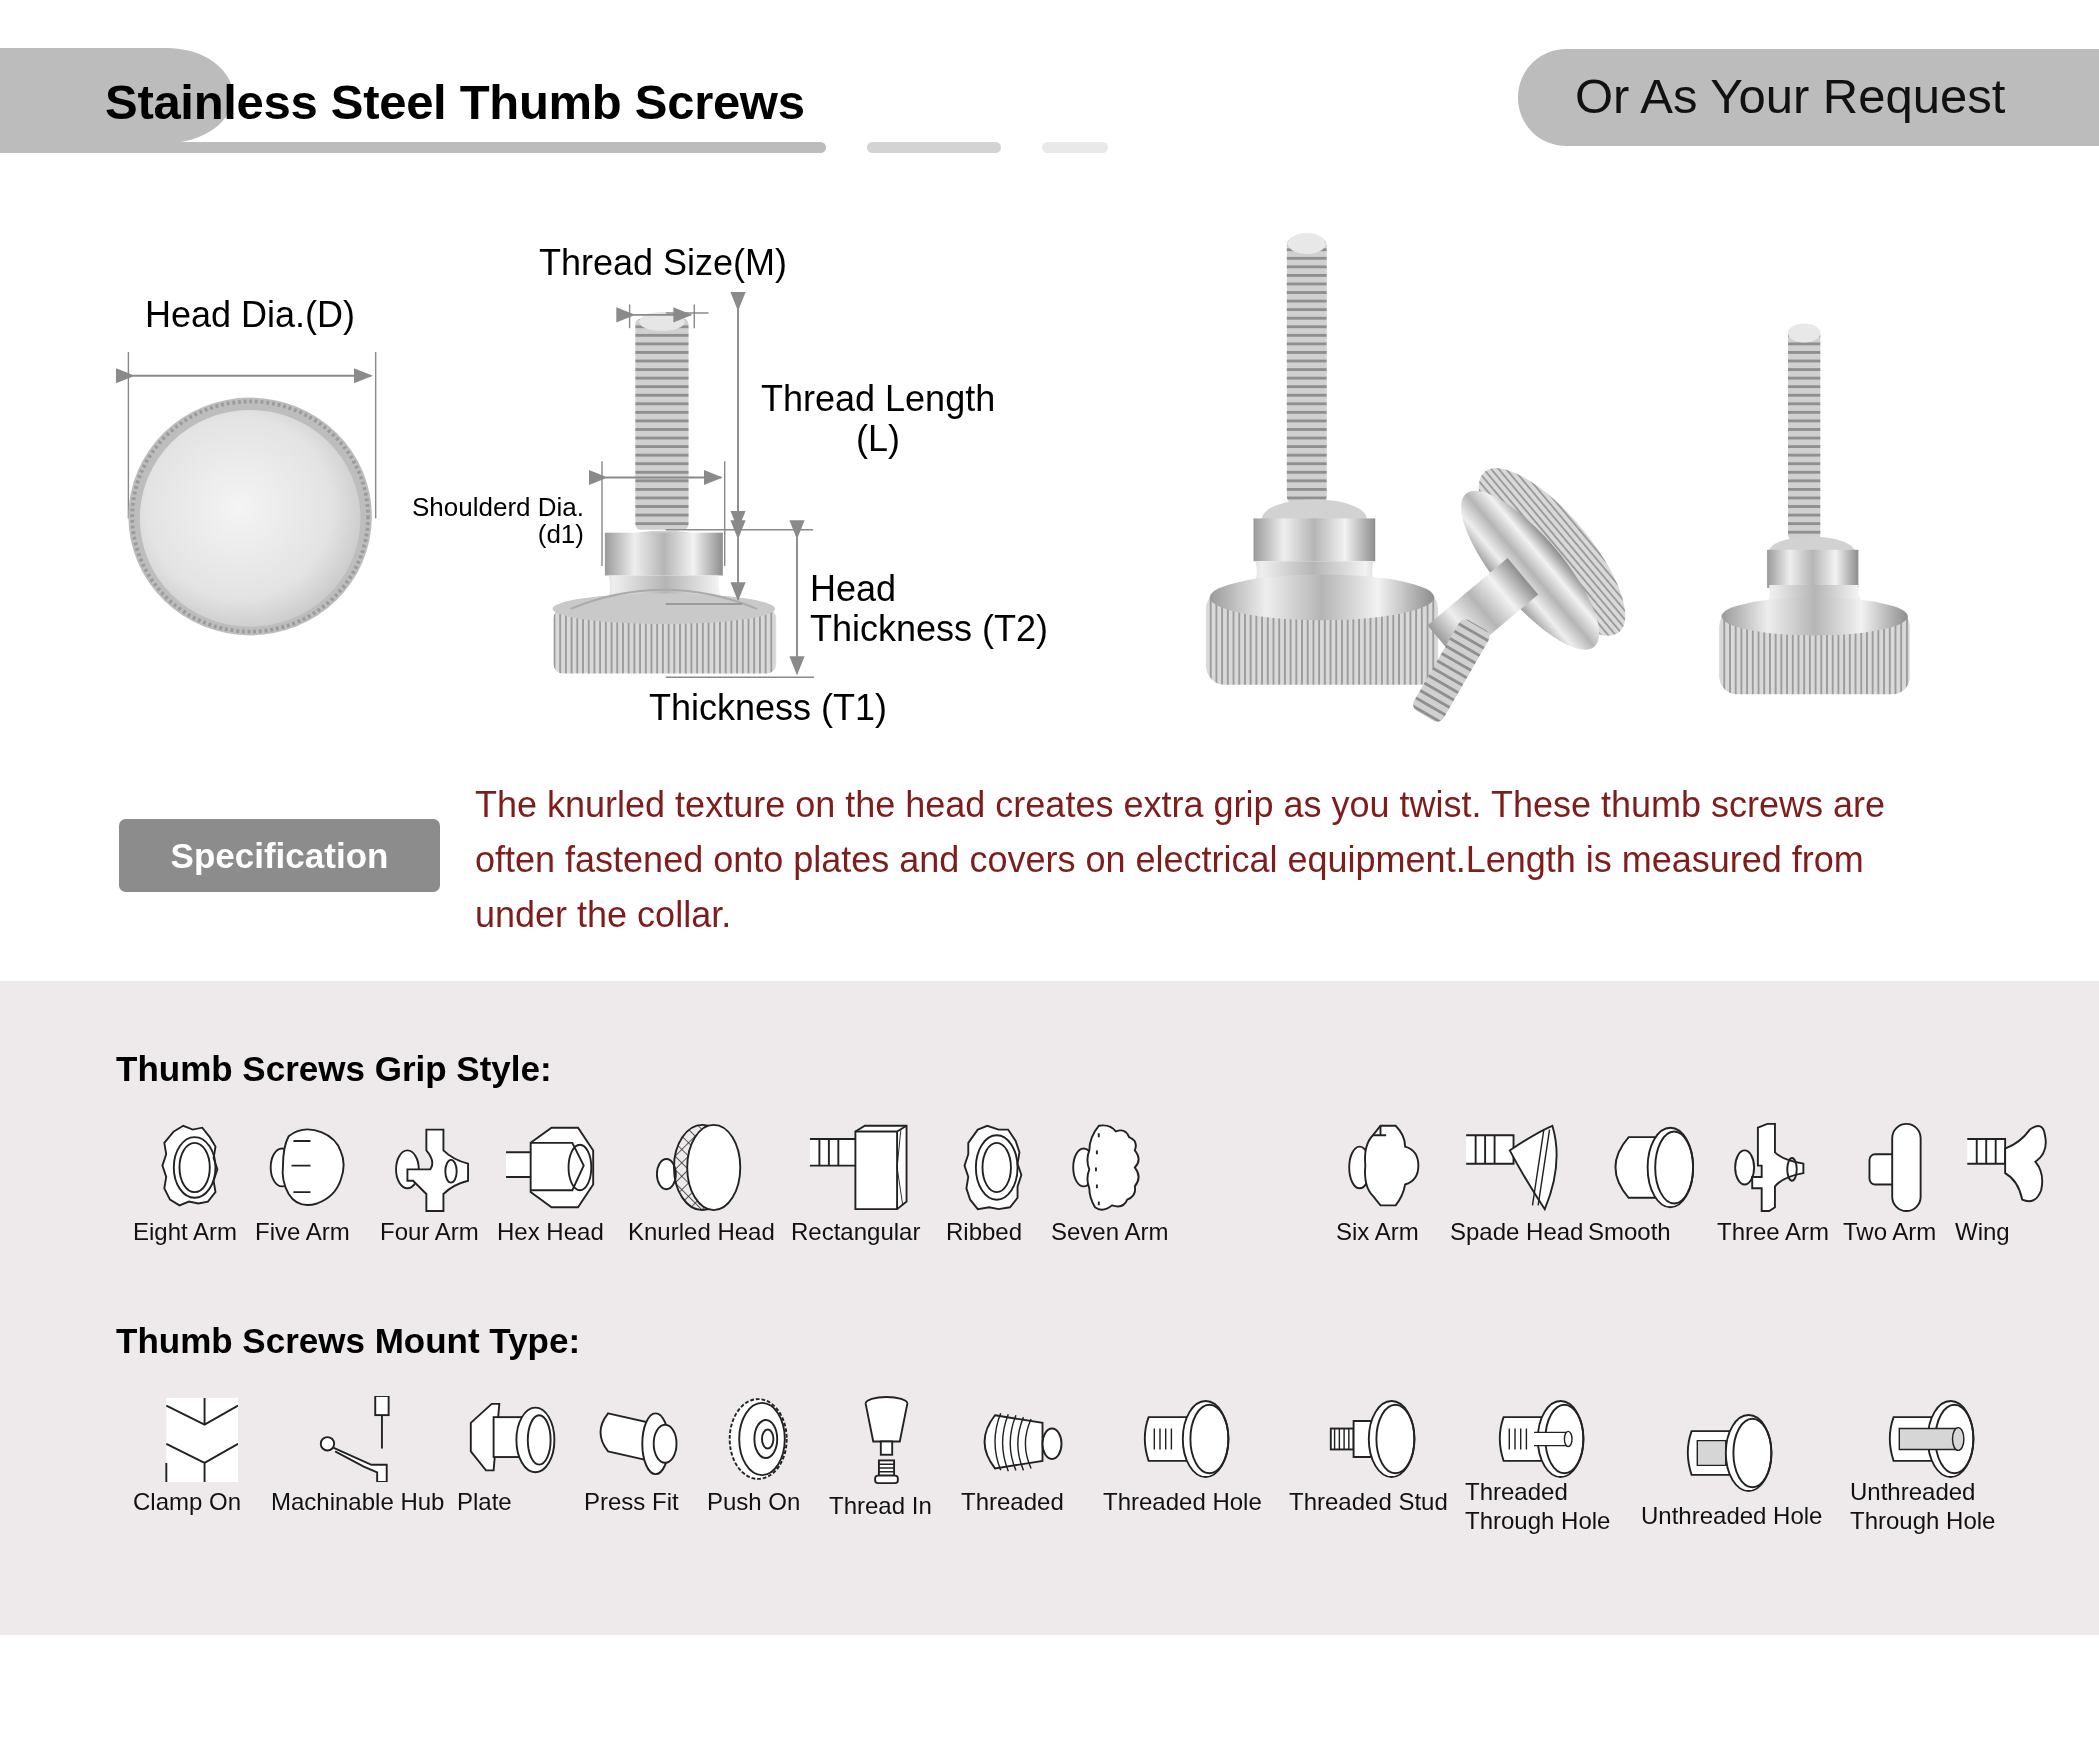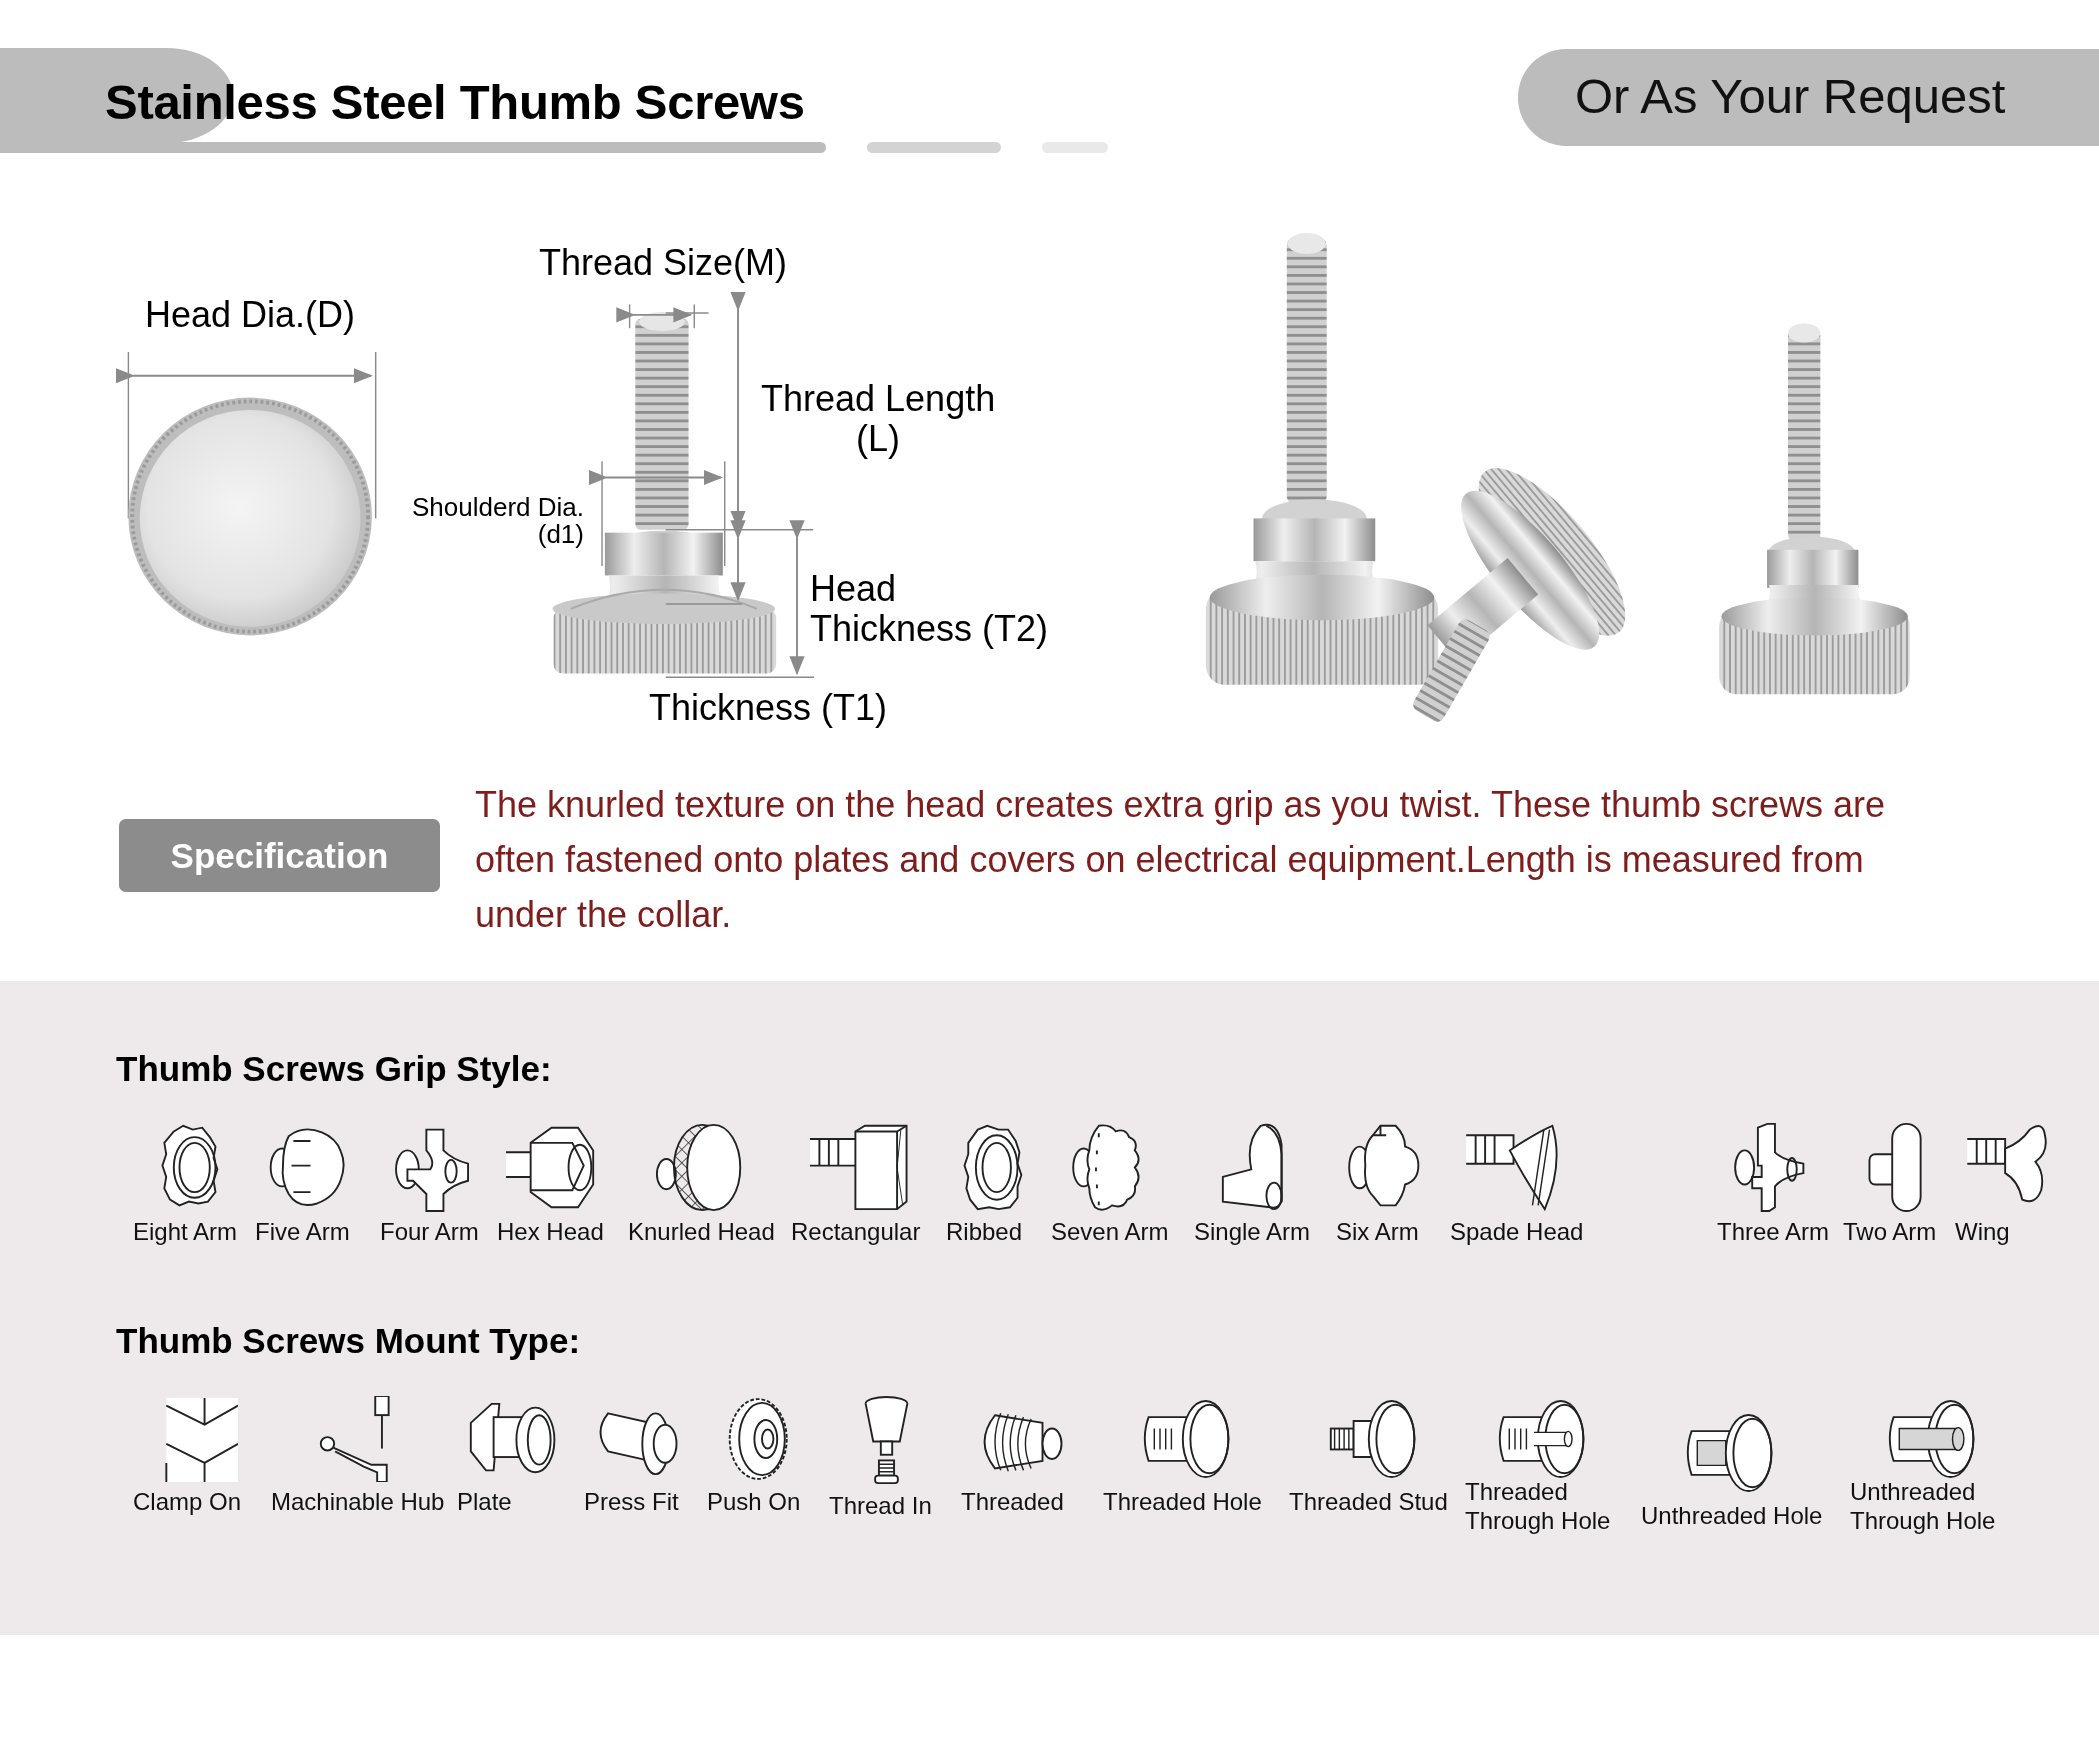--- a/index.html
+++ b/index.html
@@ -223,44 +223,44 @@
     <div class="lbl">Ribbed</div>
   </div>
   <div class="item" style="left:1051px; top:141px; width:124px;">
     <svg width="86" height="90" viewBox="0 0 90 95">
         <ellipse cx="14" cy="48" rx="11" ry="20" fill="#fff" stroke="#222" stroke-width="2"></ellipse>
         <path d="M30,4 q12,-2 18,6 q10,-4 14,6 q10,4 6,14 q8,10 0,18 q8,10 0,20 q2,10 -8,14 q-4,10 -16,6 q-10,8 -18,2 q-6,-10 -6,-20 q-4,-10 0,-20 q-4,-10 0,-20 q0,-14 10,-26z" fill="#fff" stroke="#222" stroke-width="2"></path>
         <path d="M30,12 v4 M28,30 v4 M27,48 v4 M28,66 v4 M30,84 v4" stroke="#222" stroke-width="2"></path>
       </svg>
     <div class="lbl">Seven Arm</div>
   </div>
-  <div class="item" style="left:1194px; top:141px; width:124px;">
-    <svg width="86" height="90" viewBox="0 0 90 95">
-        <path d="M10,58 l30,-8 q-6,-30 10,-46 q18,-6 22,20 v60 q-4,8 -12,6 l-50,-6z" fill="#fff" stroke="#222" stroke-width="2"></path>
-        <ellipse cx="64" cy="78" rx="8" ry="14" fill="none" stroke="#222" stroke-width="2"></ellipse>
-        <path d="M56,4 q14,6 16,30 v50" fill="none" stroke="#222" stroke-width="2"></path>
-      </svg>
-    <div class="lbl">Single Arm</div>
-  </div>
   <div class="item" style="left:1336px; top:141px; width:105px;">
     <svg width="86" height="90" viewBox="0 0 90 95">
         <ellipse cx="14" cy="48" rx="11" ry="22" fill="#fff" stroke="#222" stroke-width="2"></ellipse>
         <path d="M28,14 l8,-10 h16 q10,10 10,22 q14,4 14,20 q0,16 -14,20 q-2,12 -10,22 h-16 l-8,-10 q-10,-10 -8,-32 q-2,-22 8,-32z" fill="#fff" stroke="#222" stroke-width="2"></path>
         <path d="M36,4 v10 M28,14 h14" stroke="#222" stroke-width="2"></path>
       </svg>
     <div class="lbl">Six Arm</div>
   </div>
   <div class="item" style="left:1450px; top:141px; width:128px;">
     <svg width="100" height="90" viewBox="0 0 105 95">
         <path d="M2,14 h50 v30 h-50" fill="#fff" stroke="#222" stroke-width="2"></path>
         <path d="M12,14 v30 M22,14 v30 M32,14 v30" stroke="#222" stroke-width="2"></path>
         <path d="M48,30 q30,-20 45,-26 q12,40 -8,88 q-20,-30 -37,-62z" fill="#fff" stroke="#222" stroke-width="2"></path>
         <path d="M84,8 l-12,80 M90,8 l-12,80" stroke="#222" stroke-width="1.5"></path>
       </svg>
     <div class="lbl">Spade Head</div>
+  </div>
+  <div class="item" style="left:1588px; top:141px; width:124px;">
+    <svg width="100" height="90" viewBox="0 0 105 95">
+        <path d="M30,16 h40 v64 h-40 q-28,-32 0,-64z" fill="#fff" stroke="#222" stroke-width="2"></path>
+        <ellipse cx="74" cy="48" rx="24" ry="42" fill="#fff" stroke="#222" stroke-width="2"></ellipse>
+        <ellipse cx="78" cy="48" rx="20" ry="38" fill="none" stroke="#222" stroke-width="2"></ellipse>
+      </svg>
+    <div class="lbl">Smooth</div>
   </div>
   <div class="item" style="left:1717px; top:141px; width:114px;">
     <svg width="86" height="90" viewBox="0 0 90 95">
         <ellipse cx="14" cy="48" rx="10" ry="18" fill="#fff" stroke="#222" stroke-width="2"></ellipse>
         <path d="M28,6 l10,-4 h8 v30 q8,8 30,12 v10 q-22,4 -30,14 v22 l-6,4 h-8 v-24 h-10 v-12 h10 v-12 h-4z" fill="#fff" stroke="#222" stroke-width="2"></path>
         <ellipse cx="64" cy="50" rx="5" ry="12" fill="none" stroke="#222" stroke-width="2"></ellipse>
       </svg>
     <div class="lbl">Three Arm</div>
   </div>
   <div class="item" style="left:1843px; top:141px; width:105px;">

